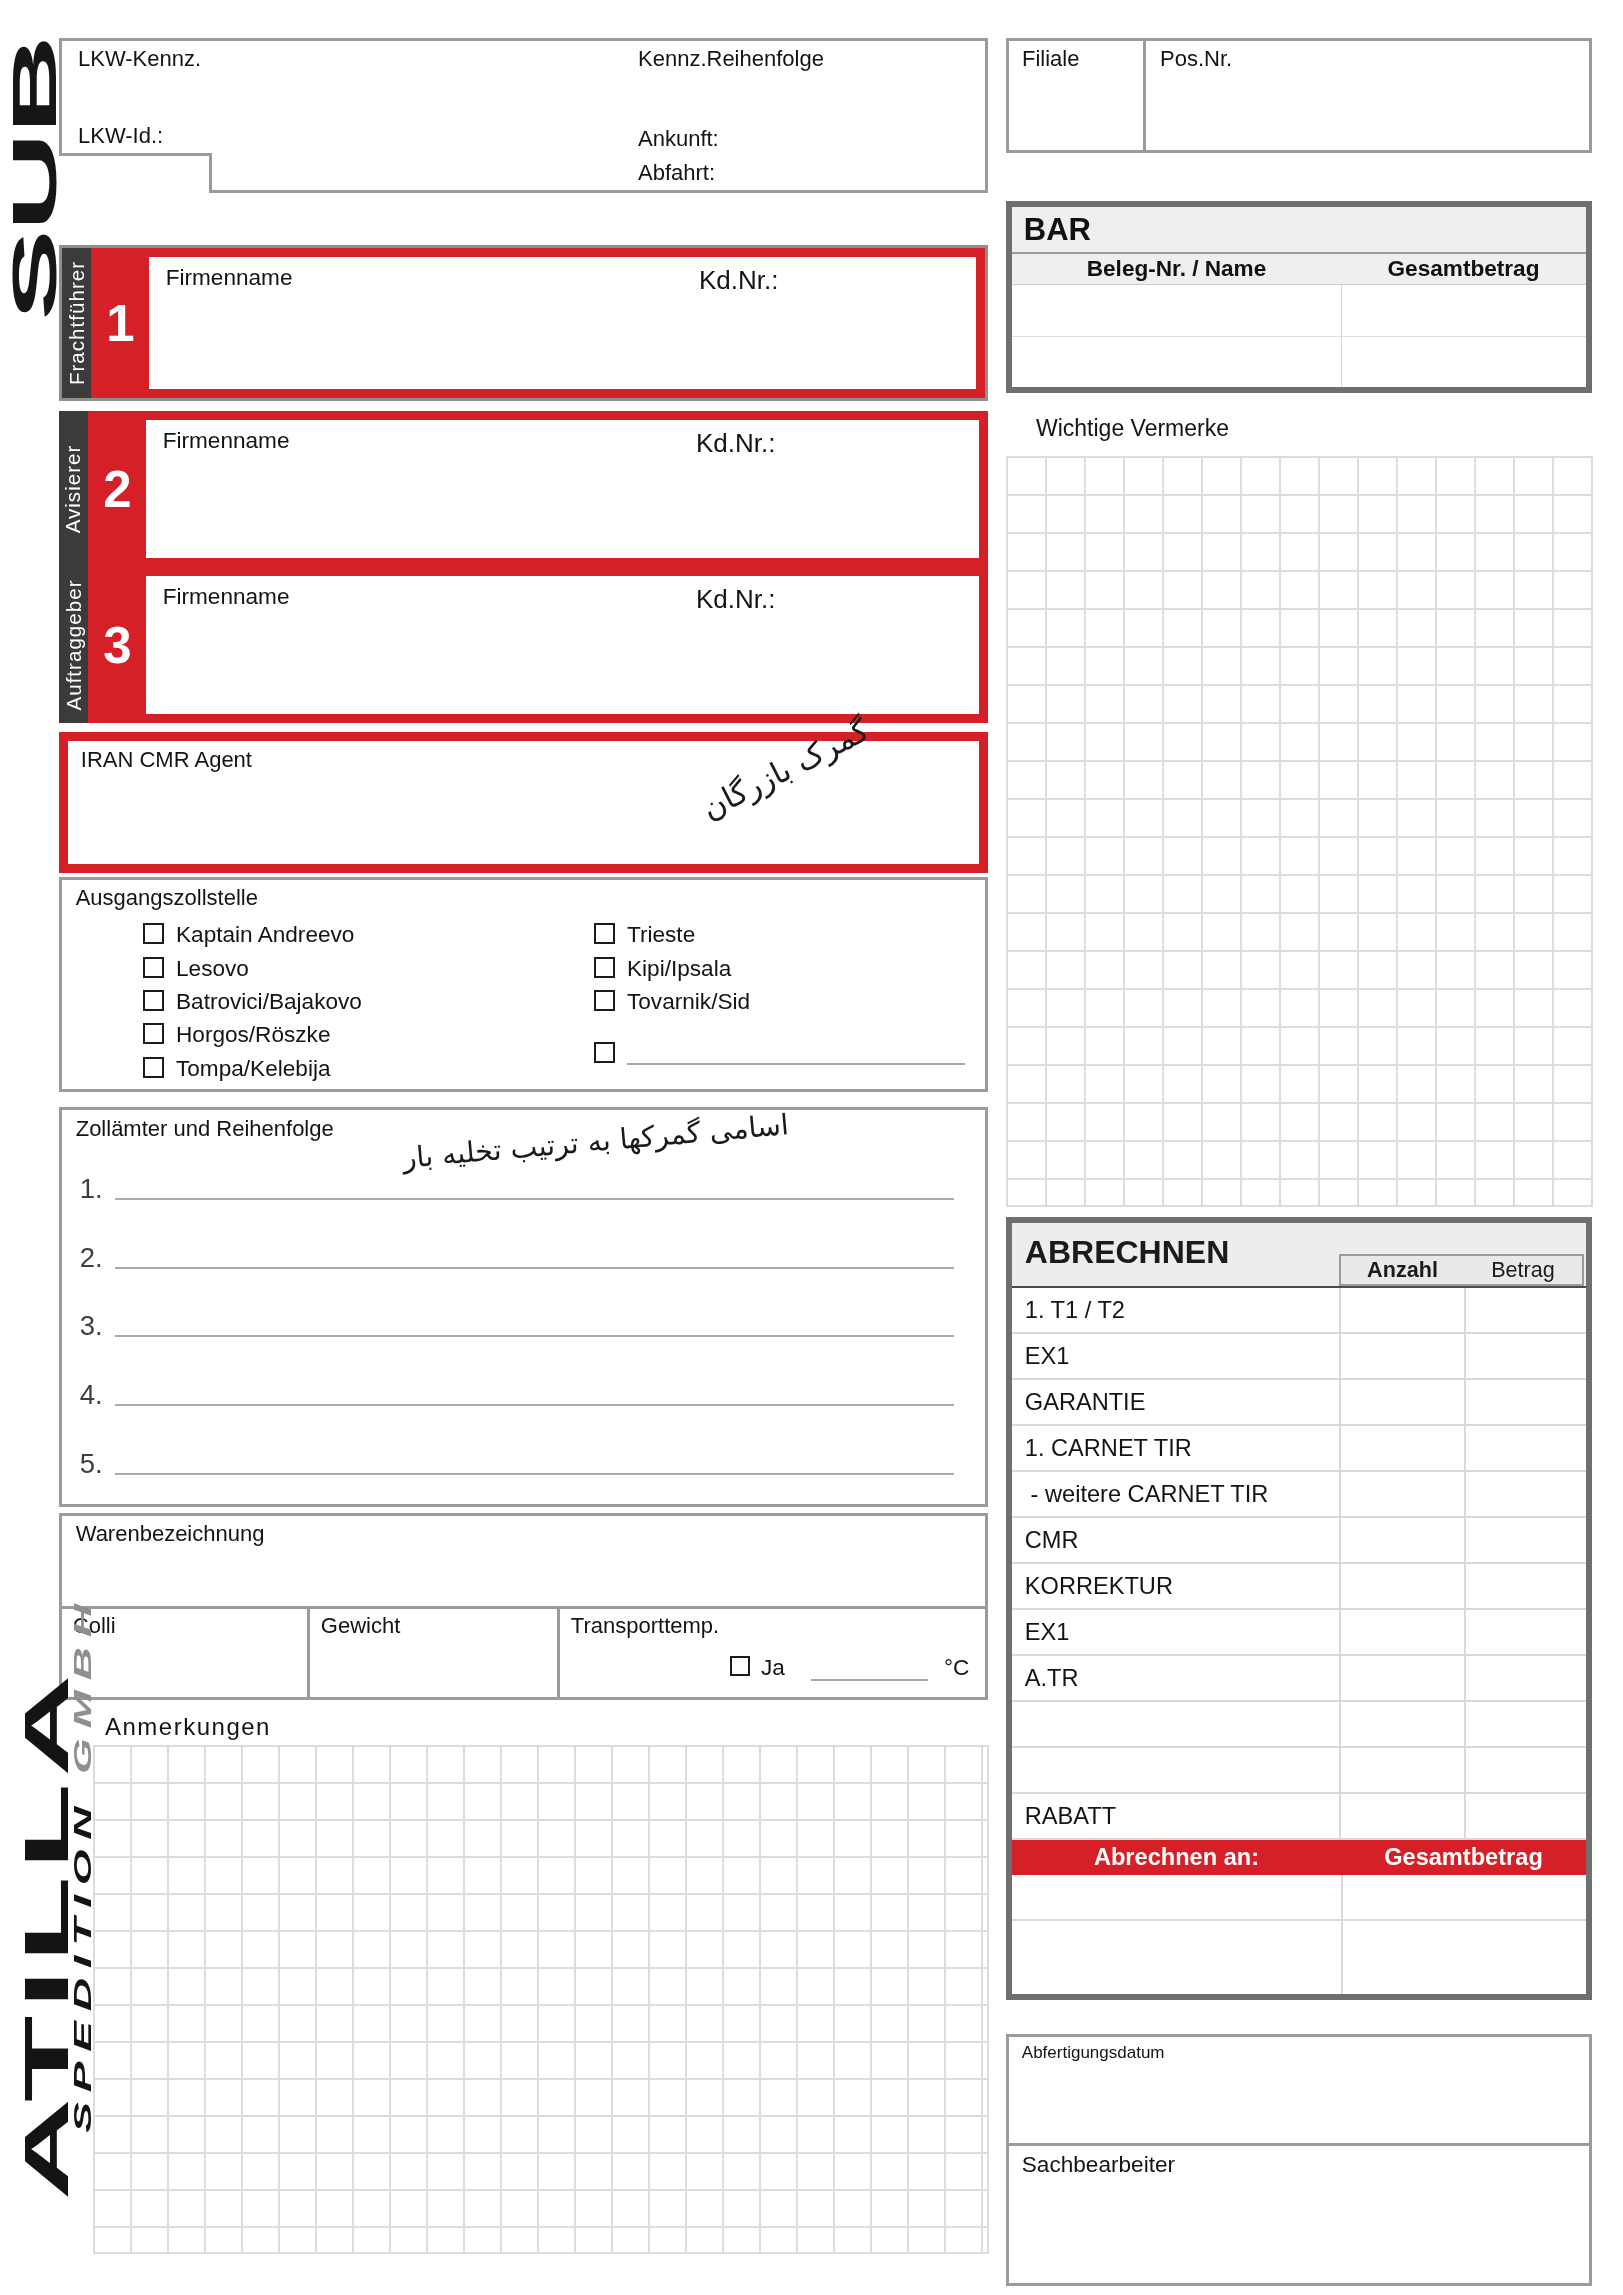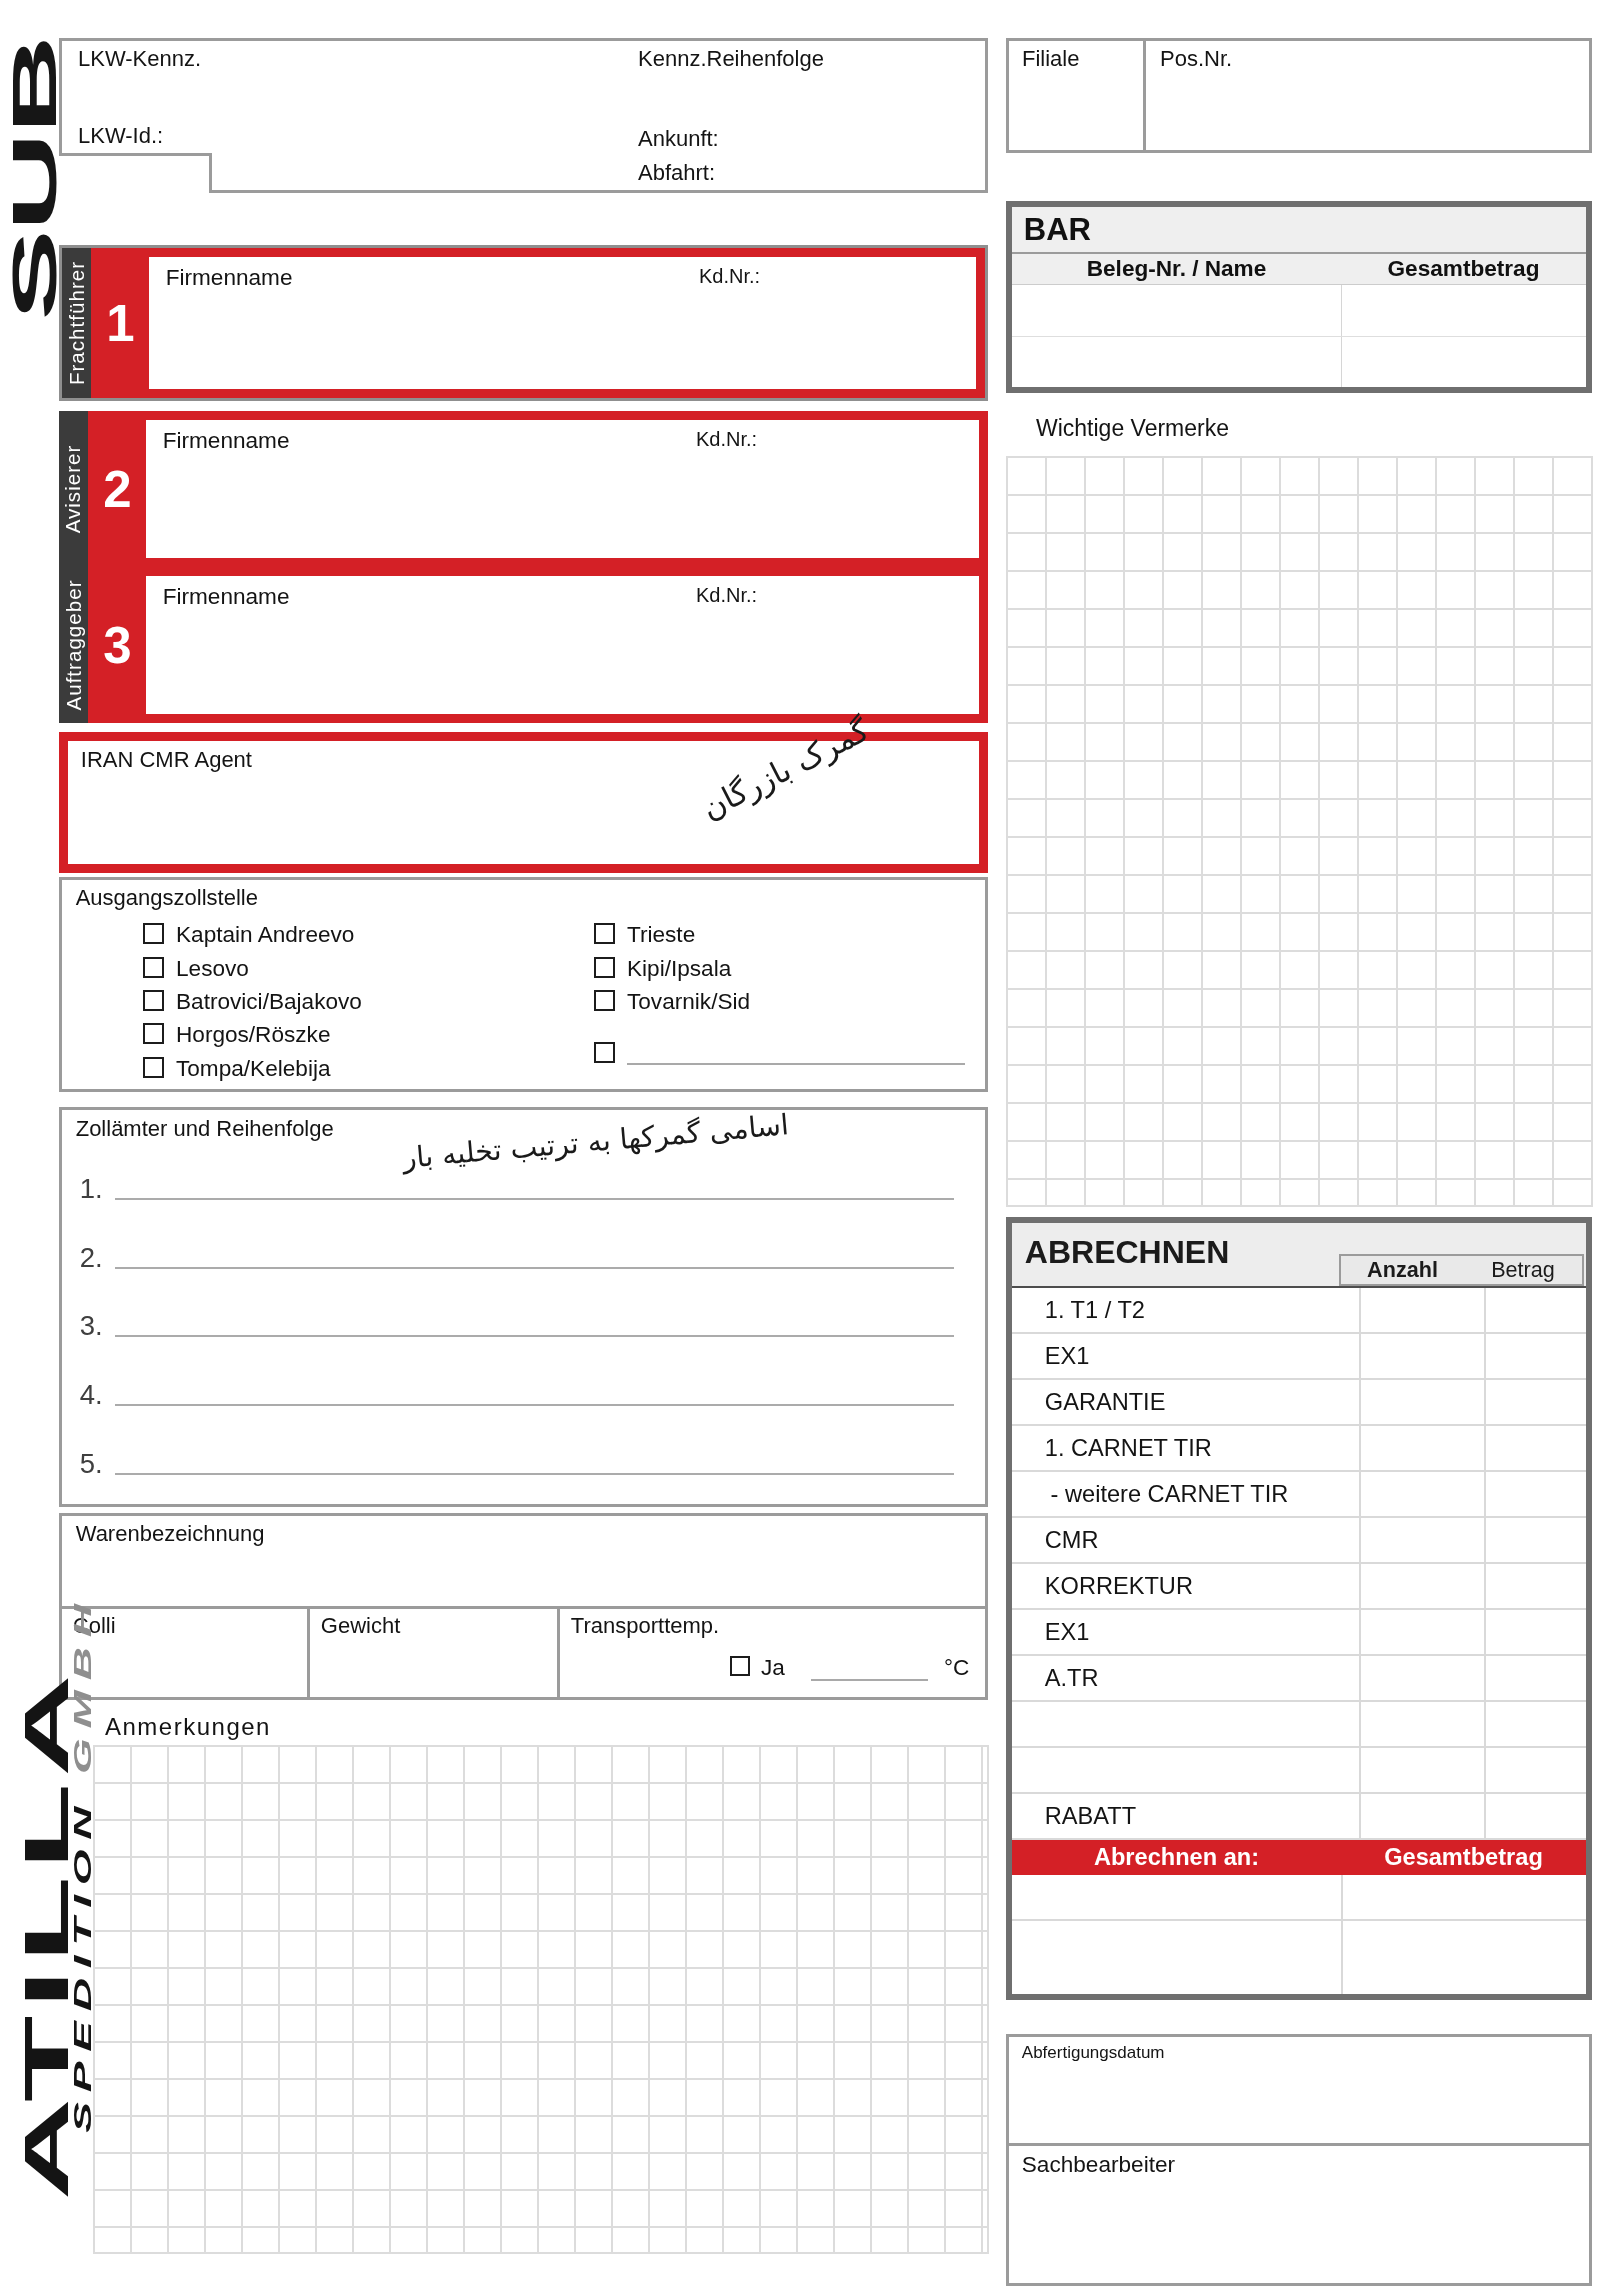--- a/index.html
+++ b/index.html
@@ -34,21 +34,21 @@
   
   .party{position:absolute;box-sizing:border-box;background:#d42026;}
   .party.framed{border:3.9px solid #8f8f8f;}
   .party .strip{position:absolute;left:0;top:0;bottom:0;width:29.4px;background:#3b3b3b;
         display:flex;align-items:center;justify-content:center;}
   .party .strip span{transform:rotate(-90deg);color:#fff;font-size:20.6px;letter-spacing:1px;white-space:nowrap;}
   .party .pnum{position:absolute;left:29.4px;top:0;bottom:0;width:58px;display:flex;
         align-items:center;justify-content:center;color:#fff;font-weight:bold;font-size:51px;}
   .party .pinner{position:absolute;left:87px;top:8.8px;right:8.8px;bottom:8.8px;background:#fff;}
   .party .pinner .fname{position:absolute;left:16.7px;top:7.9px;font-size:22.6px;color:#141414;}
-  .party .pinner .kdnr{position:absolute;left:550px;top:7.9px;font-size:20px;color:#141414;}
+  .party .pinner .kdnr{position:absolute;left:550px;top:7.9px;font-size:26px;color:#141414;}
 
   .iran{position:absolute;box-sizing:border-box;border:9.8px solid #d42026;background:#fff;}
   .hand{font-family:"DejaVu Sans",sans-serif;color:#1a1a1a;white-space:nowrap;}
 
   .ck{position:absolute;width:21px;height:21px;border:2.5px solid #1c1c1c;background:#fff;box-sizing:border-box;}
   .ckline{display:block;position:absolute;font-size:22.6px;color:#141414;white-space:nowrap;}
   .uline{position:absolute;border-bottom:2.5px solid #a9a9a9;}
 
   
   .zrow{position:absolute;left:17.7px;right:31px;height:37px;display:flex;align-items:flex-end;}
@@ -71,21 +71,21 @@
   
   .ab-box{position:absolute;left:1006px;top:1217px;width:586px;height:783px;box-sizing:border-box;
       border:6.9px solid #6f6f6f;background:#fff;display:flex;flex-direction:column;}
   .ab-head{height:63px;background:#ededed;border-bottom:2.5px solid #4d4d4d;position:relative;flex:none;}
   .ab-title{position:absolute;left:12.8px;top:10.8px;font-weight:bold;font-size:32px;color:#1b1b1b;}
   .ab-hcell{position:absolute;bottom:0;height:32px;box-sizing:border-box;border:2px solid #9b9b9b;
       background:#e9e9e9;display:flex;align-items:center;justify-content:center;font-size:21.6px;color:#1b1b1b;}
   .ab-anz{left:327px;width:127px;font-weight:bold;}
   .ab-bet{left:452px;width:120px;border-left:none;}
   .ab-row{height:44px;flex:none;display:grid;grid-template-columns:327px 125px 1fr;
-      border-bottom:2px solid #d9d9d9;padding-left:20px;}
+      border-bottom:2px solid #d9d9d9;}
   .ab-row .al{display:flex;align-items:center;padding-left:12.8px;font-size:23.6px;color:#141414;white-space:nowrap;}
   .ab-row .ac{border-left:2px solid #d9d9d9;}
   .ab-band{height:35px;flex:none;background:#d42026;display:flex;color:#fff;font-weight:bold;font-size:23.6px;}
   .ab-band .fb1{width:329px;display:flex;align-items:center;justify-content:center;}
   .ab-band .fb2{flex:1;display:flex;align-items:center;justify-content:center;}
   .ab-brow{height:44px;flex:none;display:flex;}
   .ab-brow.last{flex:1;}
   .ab-brow.sep{border-bottom:2px solid #d9d9d9;}
   .ab-brow .bl{width:329px;}
   .ab-brow .br{flex:1;border-left:2px solid #d9d9d9;}

